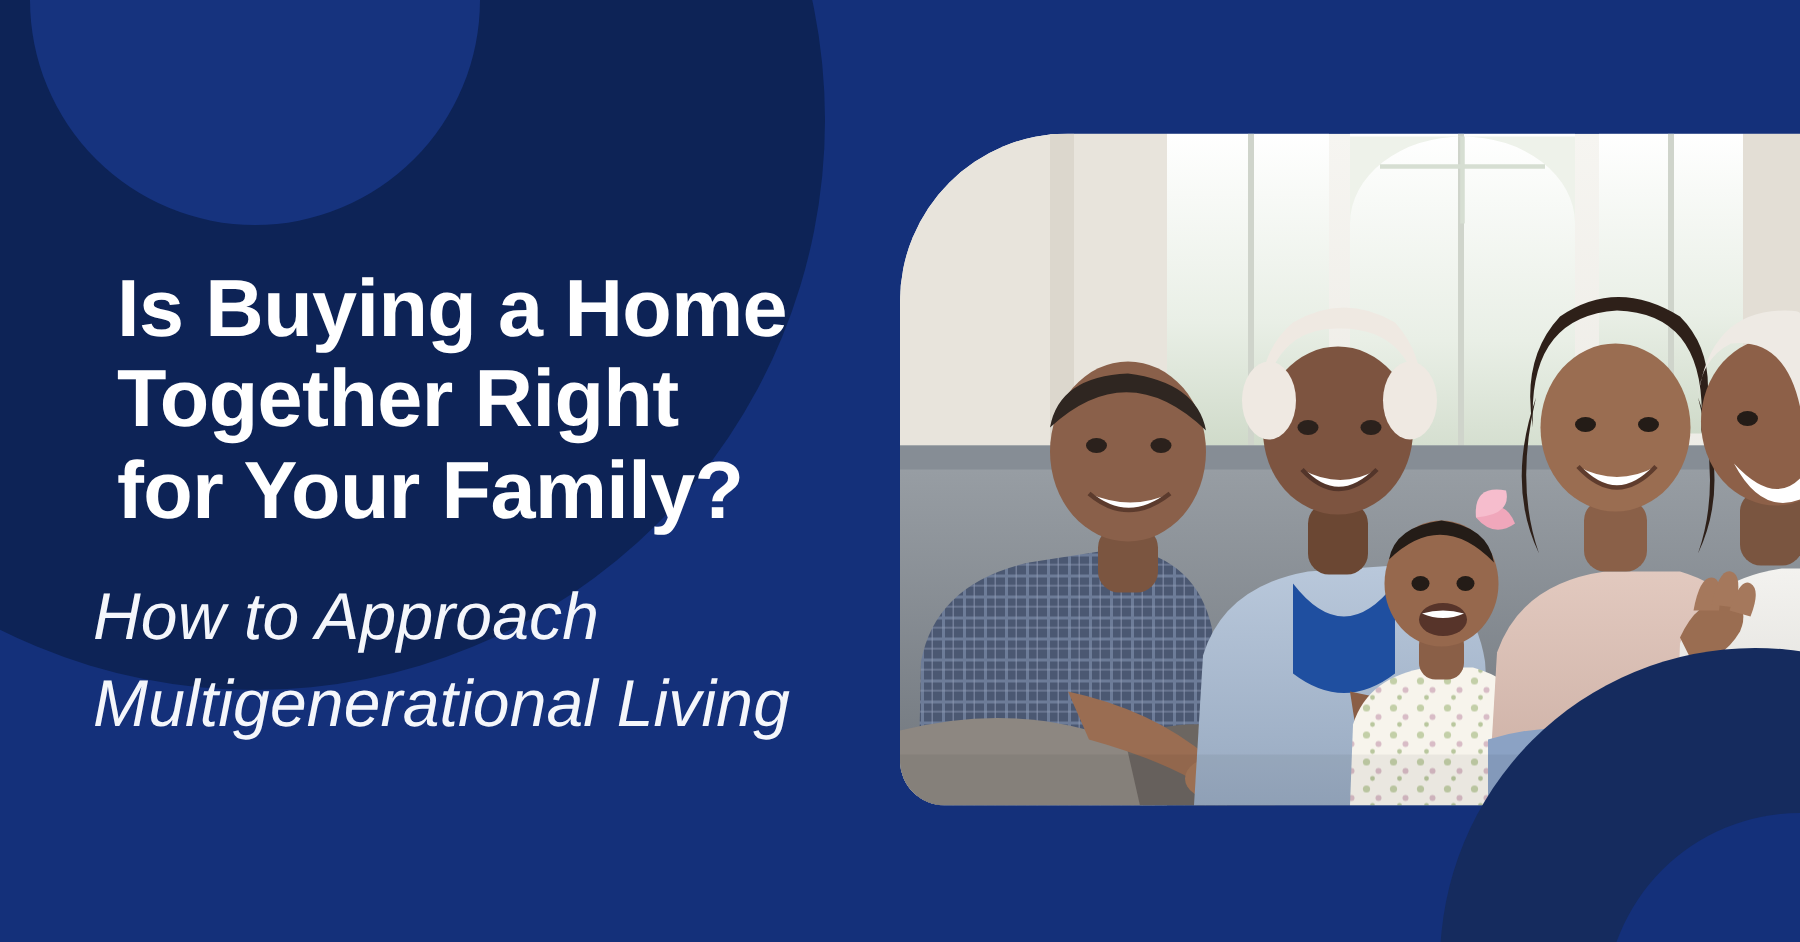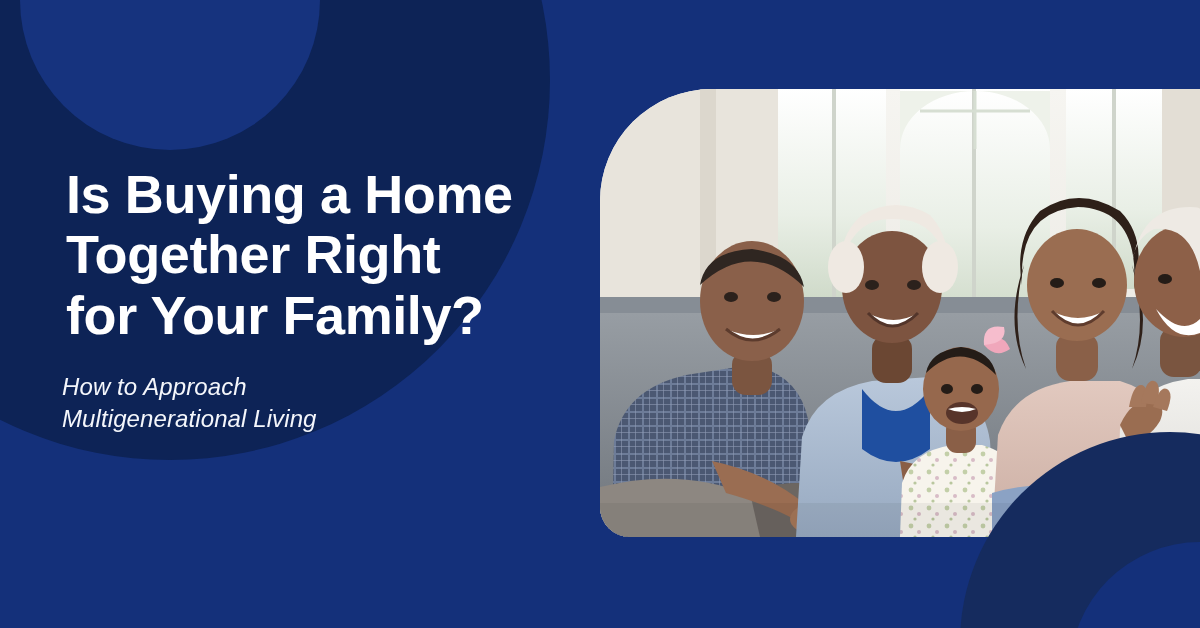--- a/index.html
+++ b/index.html
@@ -54,32 +54,32 @@
 
   
   #text-column {
     position: absolute;
     left: 62px;
     top: 160px;
     width: 520px;
     z-index: 5;
   }
   #headline {
-    margin: 4px;
+    margin: 16px;
     color: #ffffff;
     font-size: 54px;
     line-height: 1.12;
     font-weight: 700;
     letter-spacing: -0.4px;
     white-space: pre-line;
   }
   #subhead {
     margin: 26px 0 0 0;
     color: #f4f6fb;
-    font-size: 24px;
+    font-size: 44px;
     line-height: 1.30;
     font-style: italic;
     font-weight: 400;
     letter-spacing: 0.1px;
     white-space: pre-line;
   }
 
   
   #photo-frame {
     position: absolute;

